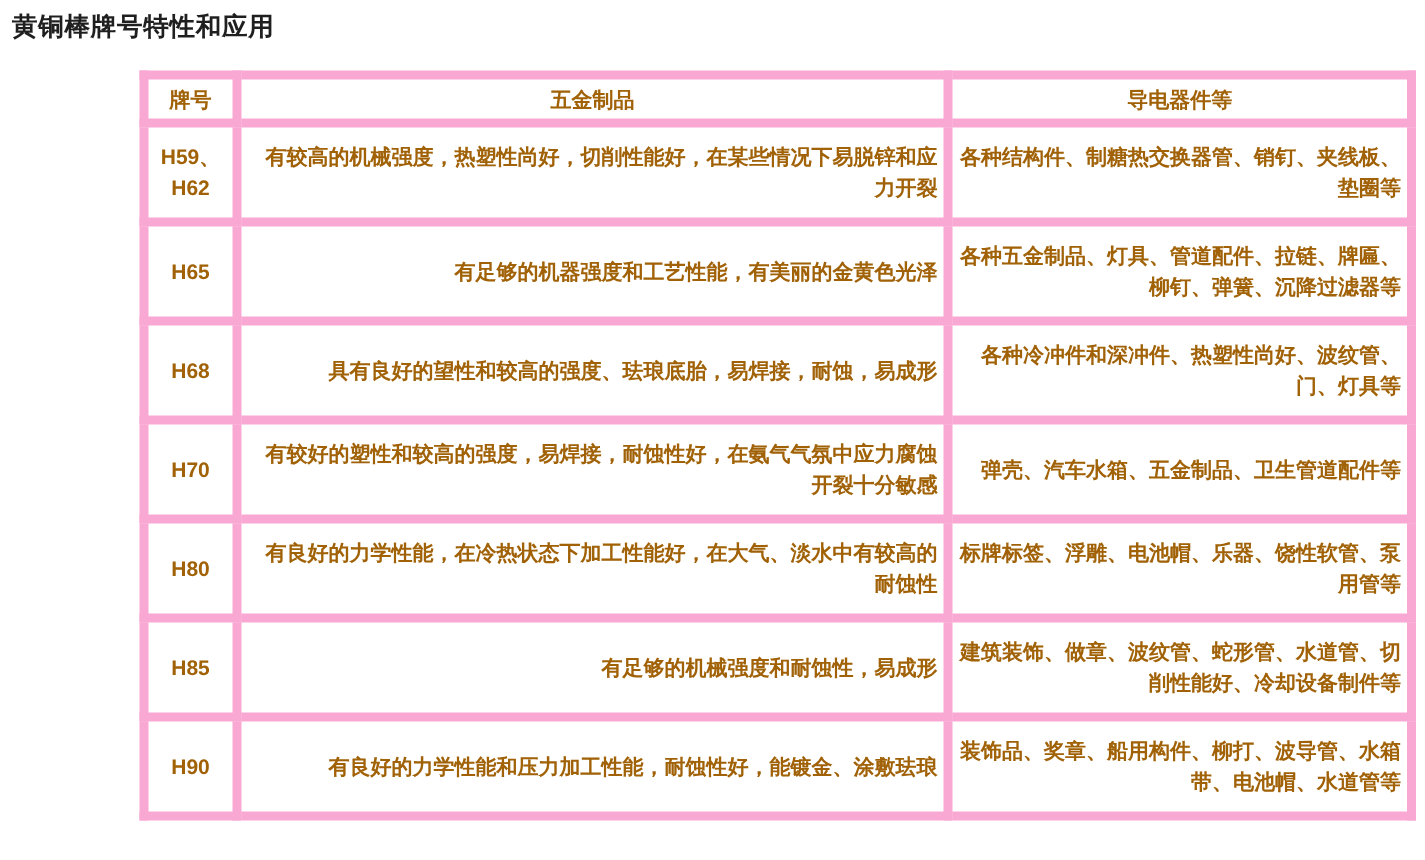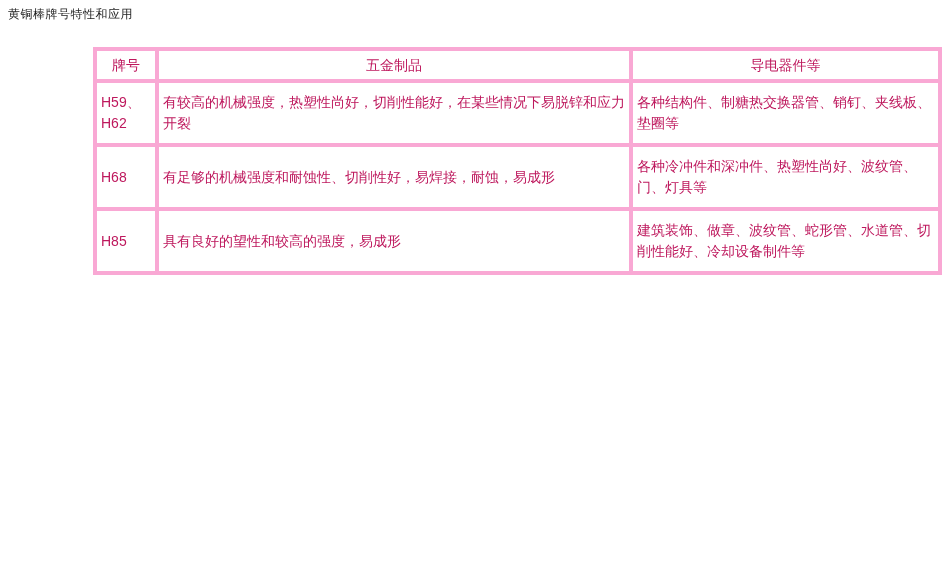--- a/index.html
+++ b/index.html
@@ -15,58 +15,59 @@
     position: relative;
     width: 950px;
     height: 573px;
     background: #ffffff;
   }
   .page-title {
     position: absolute;
     top: 6px;
     left: 8px;
     margin: 0;
-    font-size: 12px;
-    font-weight: normal;
+    font-size: 17px;
+    font-weight: bold;
     color: #1f1f1f;
     letter-spacing: 0.5px;
   }
   table.brass-table {
     position: absolute;
     top: 47px;
     left: 93px;
     width: 845px;
     border-collapse: collapse;
     table-layout: fixed;
     background: #ffffff;
   }
   table.brass-table th,
   table.brass-table td {
-    border: 4px solid #f9a8d4;
+    border: 6px solid #f9a8d4;
     font-size: 14px;
-    color: #be185d;
+    color: #a16207;
     line-height: 21px;
     vertical-align: middle;
-    font-weight: normal;
+    font-weight: bold;
     box-sizing: border-box;
   }
   table.brass-table th {
     height: 32px;
     text-align: center;
     padding: 2px 4px;
   }
   table.brass-table td {
     padding: 9px 4px;
   }
   td.col-grade {
+    text-align: center;
     padding-left: 2px;
     padding-right: 2px;
   }
   td.col-features, td.col-apps {
-    text-align: left;
+    text-align: right;
   }
   .w-grade { width: 62px; }
   .w-features { width: 474px; }
   .w-apps { width: 309px; }
   tr.data-row { height: 60px; }
 </style>
 </head>
 <body>
 
 <div class="page">
@@ -85,24 +86,44 @@
         <th>导电器件等</th>
       </tr>
     </thead>
     <tbody>
       <tr class="data-row">
         <td class="col-grade">H59、H62</td>
         <td class="col-features">有较高的机械强度，热塑性尚好，切削性能好，在某些情况下易脱锌和应力开裂</td>
         <td class="col-apps">各种结构件、制糖热交换器管、销钉、夹线板、垫圈等</td>
       </tr>
       <tr class="data-row">
+        <td class="col-grade">H65</td>
+        <td class="col-features">有足够的机器强度和工艺性能，有美丽的金黄色光泽</td>
+        <td class="col-apps">各种五金制品、灯具、管道配件、拉链、牌匾、柳钉、弹簧、沉降过滤器等</td>
+      </tr>
+      <tr class="data-row">
         <td class="col-grade">H68</td>
-        <td class="col-features">有足够的机械强度和耐蚀性、切削性好，易焊接，耐蚀，易成形</td>
+        <td class="col-features">具有良好的望性和较高的强度、珐琅底胎，易焊接，耐蚀，易成形</td>
         <td class="col-apps">各种冷冲件和深冲件、热塑性尚好、波纹管、门、灯具等</td>
       </tr>
       <tr class="data-row">
+        <td class="col-grade">H70</td>
+        <td class="col-features">有较好的塑性和较高的强度，易焊接，耐蚀性好，在氨气气氛中应力腐蚀开裂十分敏感</td>
+        <td class="col-apps">弹壳、汽车水箱、五金制品、卫生管道配件等</td>
+      </tr>
+      <tr class="data-row">
+        <td class="col-grade">H80</td>
+        <td class="col-features">有良好的力学性能，在冷热状态下加工性能好，在大气、淡水中有较高的耐蚀性</td>
+        <td class="col-apps">标牌标签、浮雕、电池帽、乐器、饶性软管、泵用管等</td>
+      </tr>
+      <tr class="data-row">
         <td class="col-grade">H85</td>
-        <td class="col-features">具有良好的望性和较高的强度，易成形</td>
+        <td class="col-features">有足够的机械强度和耐蚀性，易成形</td>
         <td class="col-apps">建筑装饰、做章、波纹管、蛇形管、水道管、切削性能好、冷却设备制件等</td>
+      </tr>
+      <tr class="data-row">
+        <td class="col-grade">H90</td>
+        <td class="col-features">有良好的力学性能和压力加工性能，耐蚀性好，能镀金、涂敷珐琅</td>
+        <td class="col-apps">装饰品、奖章、船用构件、柳打、波导管、水箱带、电池帽、水道管等</td>
       </tr>
     </tbody>
   </table>
 </div>
 
 </body></html>

